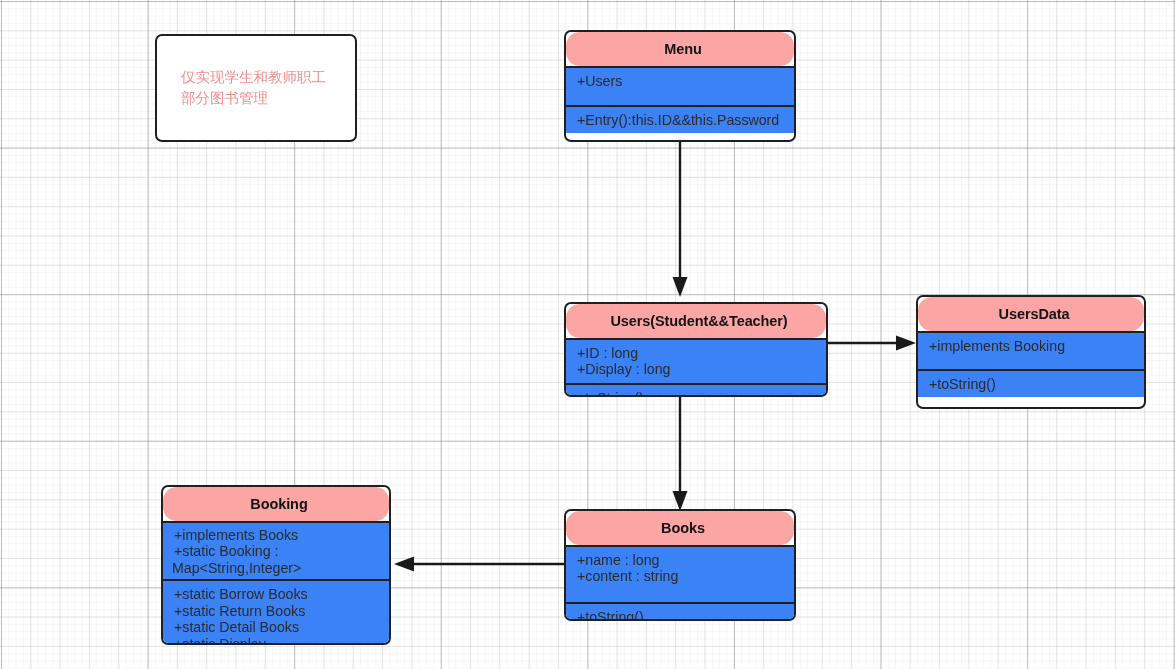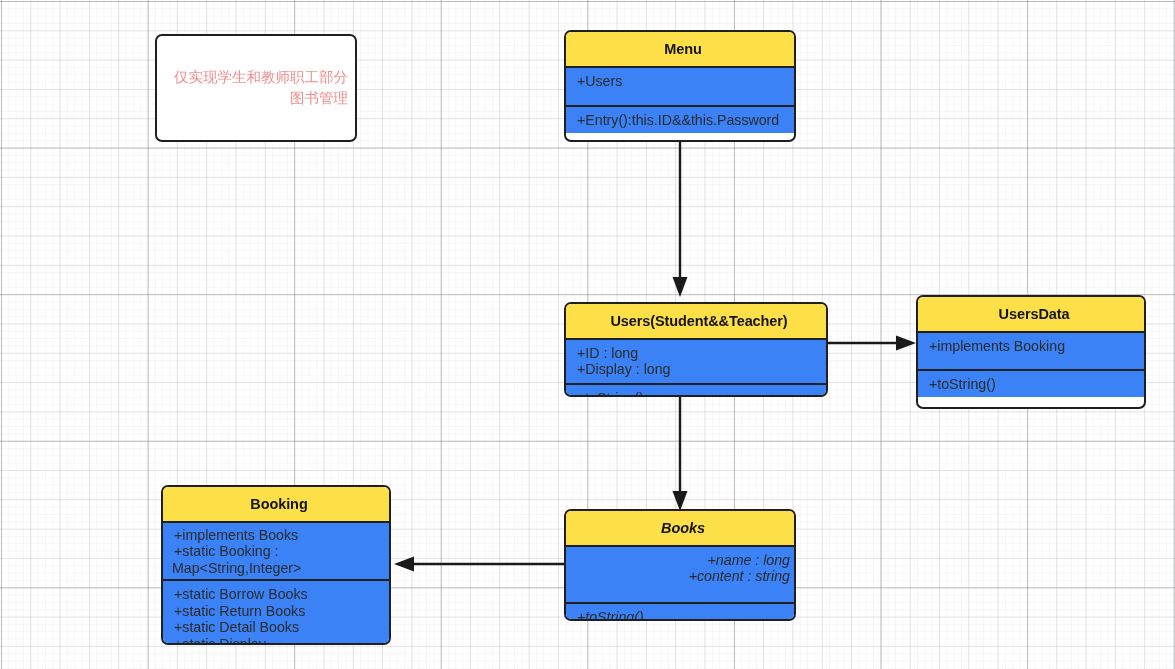--- a/index.html
+++ b/index.html
@@ -60,21 +60,22 @@
     z-index: 5;
   }
   .uml-title {
     text-align: center;
     font-weight: bold;
     font-size: 14.5px;
     color: #141414;
     letter-spacing: -0.1px;
     line-height: 1;
     padding: 10px 6px 9px 12px;
-    background: #fde047;
+    background: #fca5a5;
+    border-radius: 14px;
   }
   .uml-sep {
     height: 0;
     border-top: 2.2px solid #1f1f1f;
   }
   .uml-compartment {
     padding: 5px 0 5px 0;
     background: #3b82f6;
   }
   .uml-line {
@@ -91,25 +92,25 @@
     box-sizing: border-box;
     background: #ffffff;
     border: 2.6px solid #1f1f1f;
     border-radius: 7px;
     display: flex;
     align-items: center;
     justify-content: center;
     z-index: 5;
   }
   .note-text {
-    text-align: right;
+    text-align: left;
     font-size: 14.5px;
     line-height: 21px;
     font-weight: 500;
-    padding: 0 7px;
+    padding: 0 24px;
   }
 </style>
 </head>
 <body>
 
 <div id="canvas">
 
   <svg id="connectors" viewBox="0 0 1175 669" width="1175" height="669">
 
     <g>
@@ -187,24 +188,24 @@
     </div>
     <div class="uml-sep"></div>
     <div class="uml-compartment">
       <div class="uml-line">+static Borrow Books</div>
       <div class="uml-line">+static Return Books</div>
       <div class="uml-line">+static Detail Books</div>
       <div class="uml-line">+static Display</div>
     </div>
   </div>
 
-  <div class="uml-class" style="left:564px; top:509px; width:232px; height:112px;font-style:italic;">
+  <div class="uml-class" style="left:564px; top:509px; width:232px; height:112px;">
     <div class="uml-title">Books</div>
     <div class="uml-sep"></div>
-    <div class="uml-compartment" style="height:45px;text-align:right;">
+    <div class="uml-compartment" style="height:45px;">
       <div class="uml-line">+name : long</div>
       <div class="uml-line">+content : string</div>
     </div>
     <div class="uml-sep"></div>
     <div class="uml-compartment">
       <div class="uml-line">+toString()</div>
 
     </div>
   </div>
 

